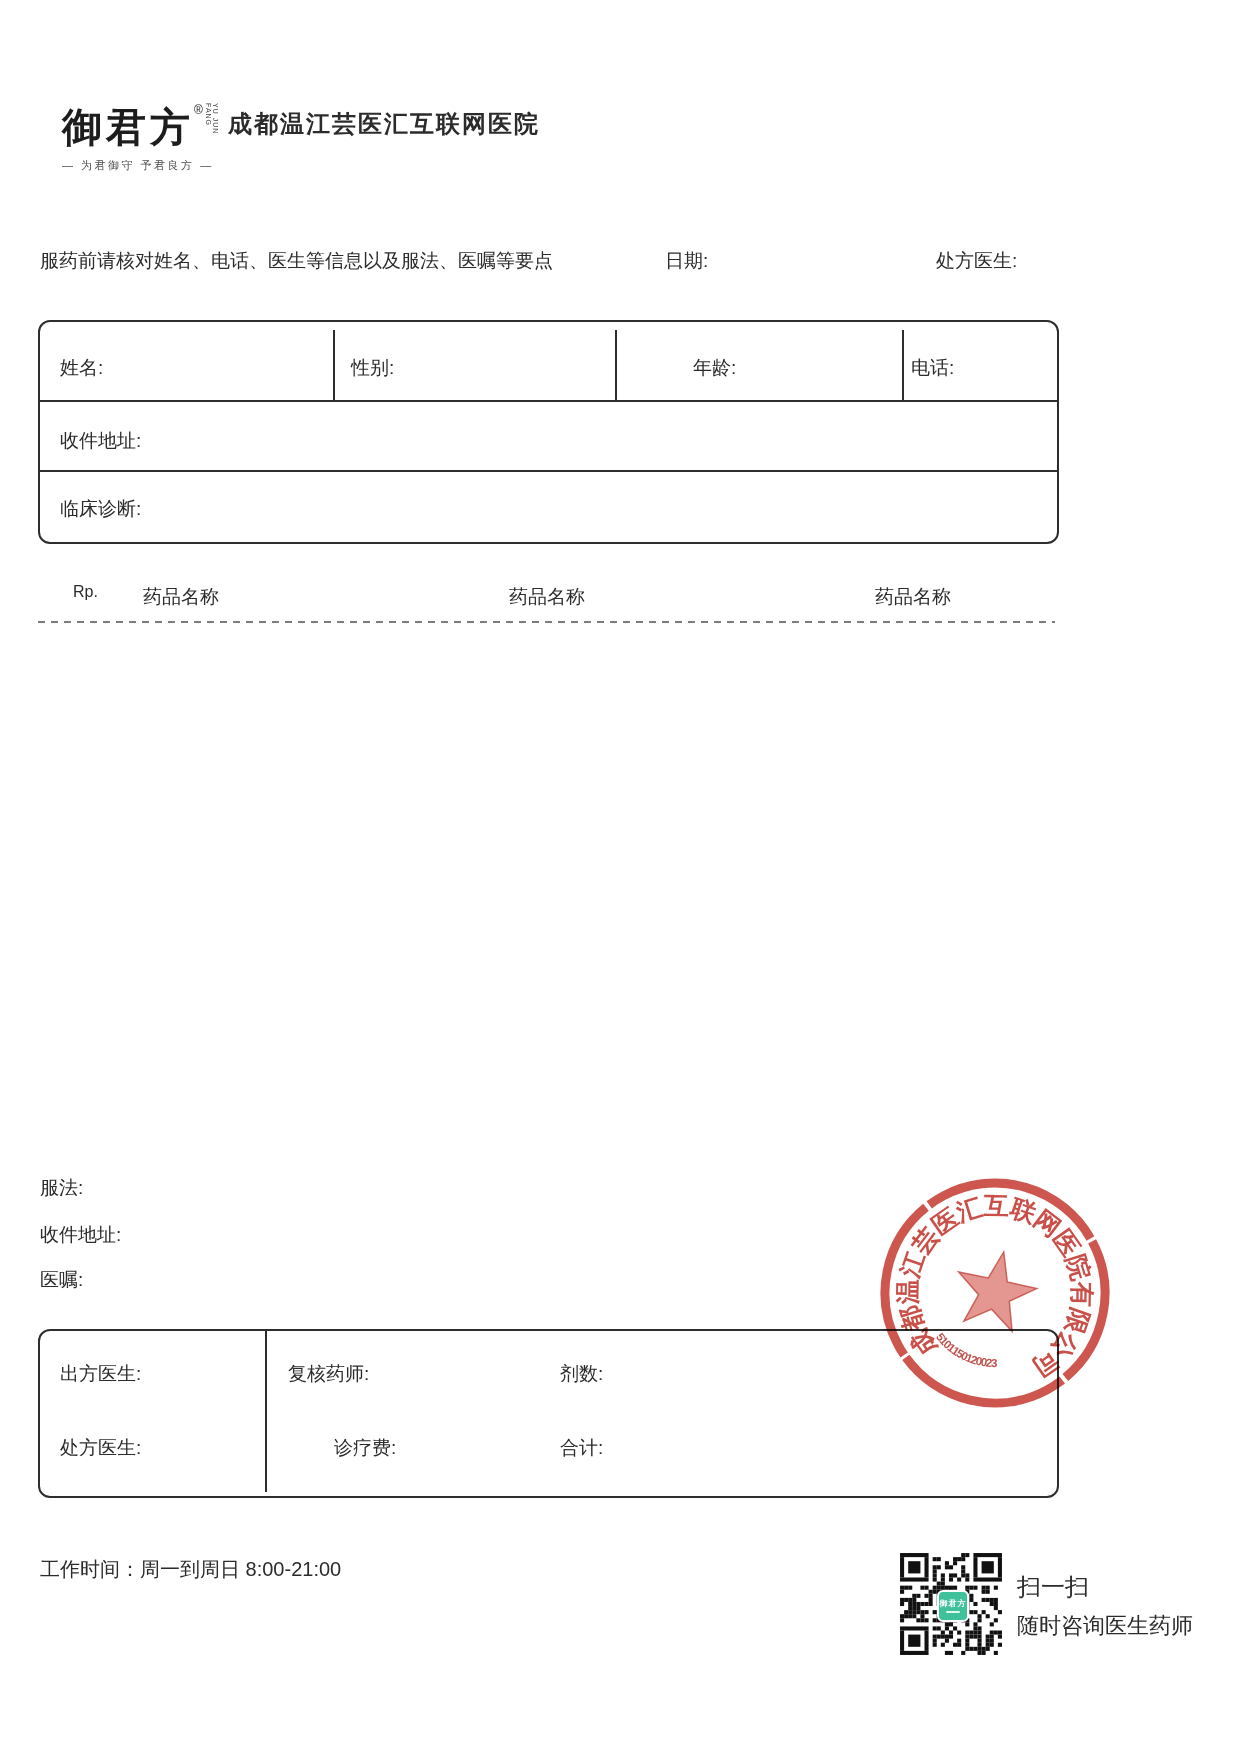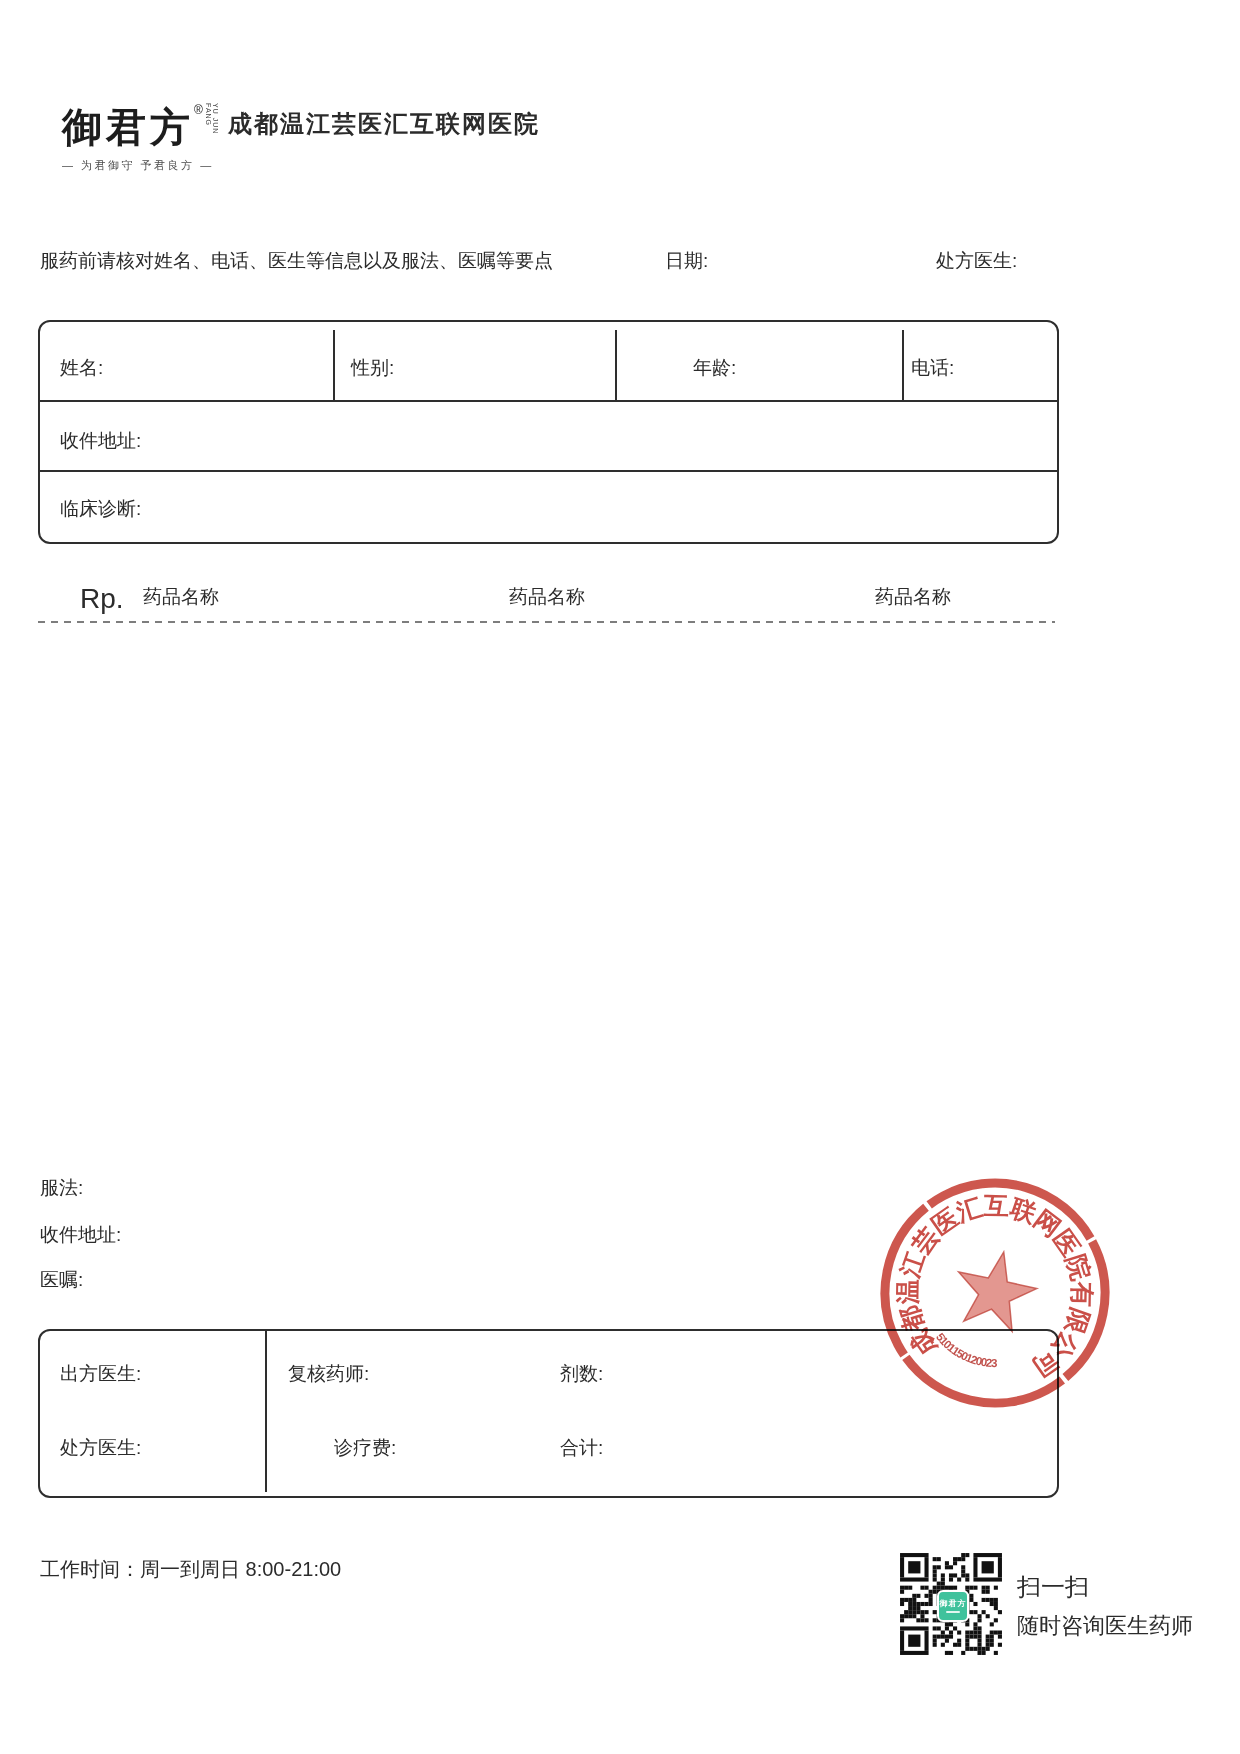--- a/index.html
+++ b/index.html
@@ -70,21 +70,21 @@
 
     <div class="abs field-label" style="left:20px;top:33px;">姓名:</div>
     <div class="abs field-label" style="left:311px;top:33px;">性别:</div>
     <div class="abs field-label" style="left:625px;top:33px;margin-left:28px;">年龄:</div>
     <div class="abs field-label" style="left:871px;top:33px;">电话:</div>
 
     <div class="abs field-label" style="left:20px;top:106px;">收件地址:</div>
     <div class="abs field-label" style="left:20px;top:174px;">临床诊断:</div>
   </div>
 
-  <div class="abs field-label" style="left:80px;top:583px;font-size:28px;">Rp.</div>
+  <div class="abs field-label" style="left:73px;top:583px;font-size:16px;">Rp.</div>
   <div class="abs field-label" style="left:143px;top:584px;">药品名称</div>
   <div class="abs field-label" style="left:509px;top:584px;">药品名称</div>
   <div class="abs field-label" style="left:875px;top:584px;">药品名称</div>
   <div class="dashed-line" style="left:38px;top:621px;width:1017px;"></div>
 
   <div class="abs field-label" style="left:40px;top:1175px;">服法:</div>
   <div class="abs field-label" style="left:40px;top:1222px;">收件地址:</div>
   <div class="abs field-label" style="left:40px;top:1267px;">医嘱:</div>
 
   <div class="round-box" style="left:38px;top:1329px;width:1017px;height:165px;">

